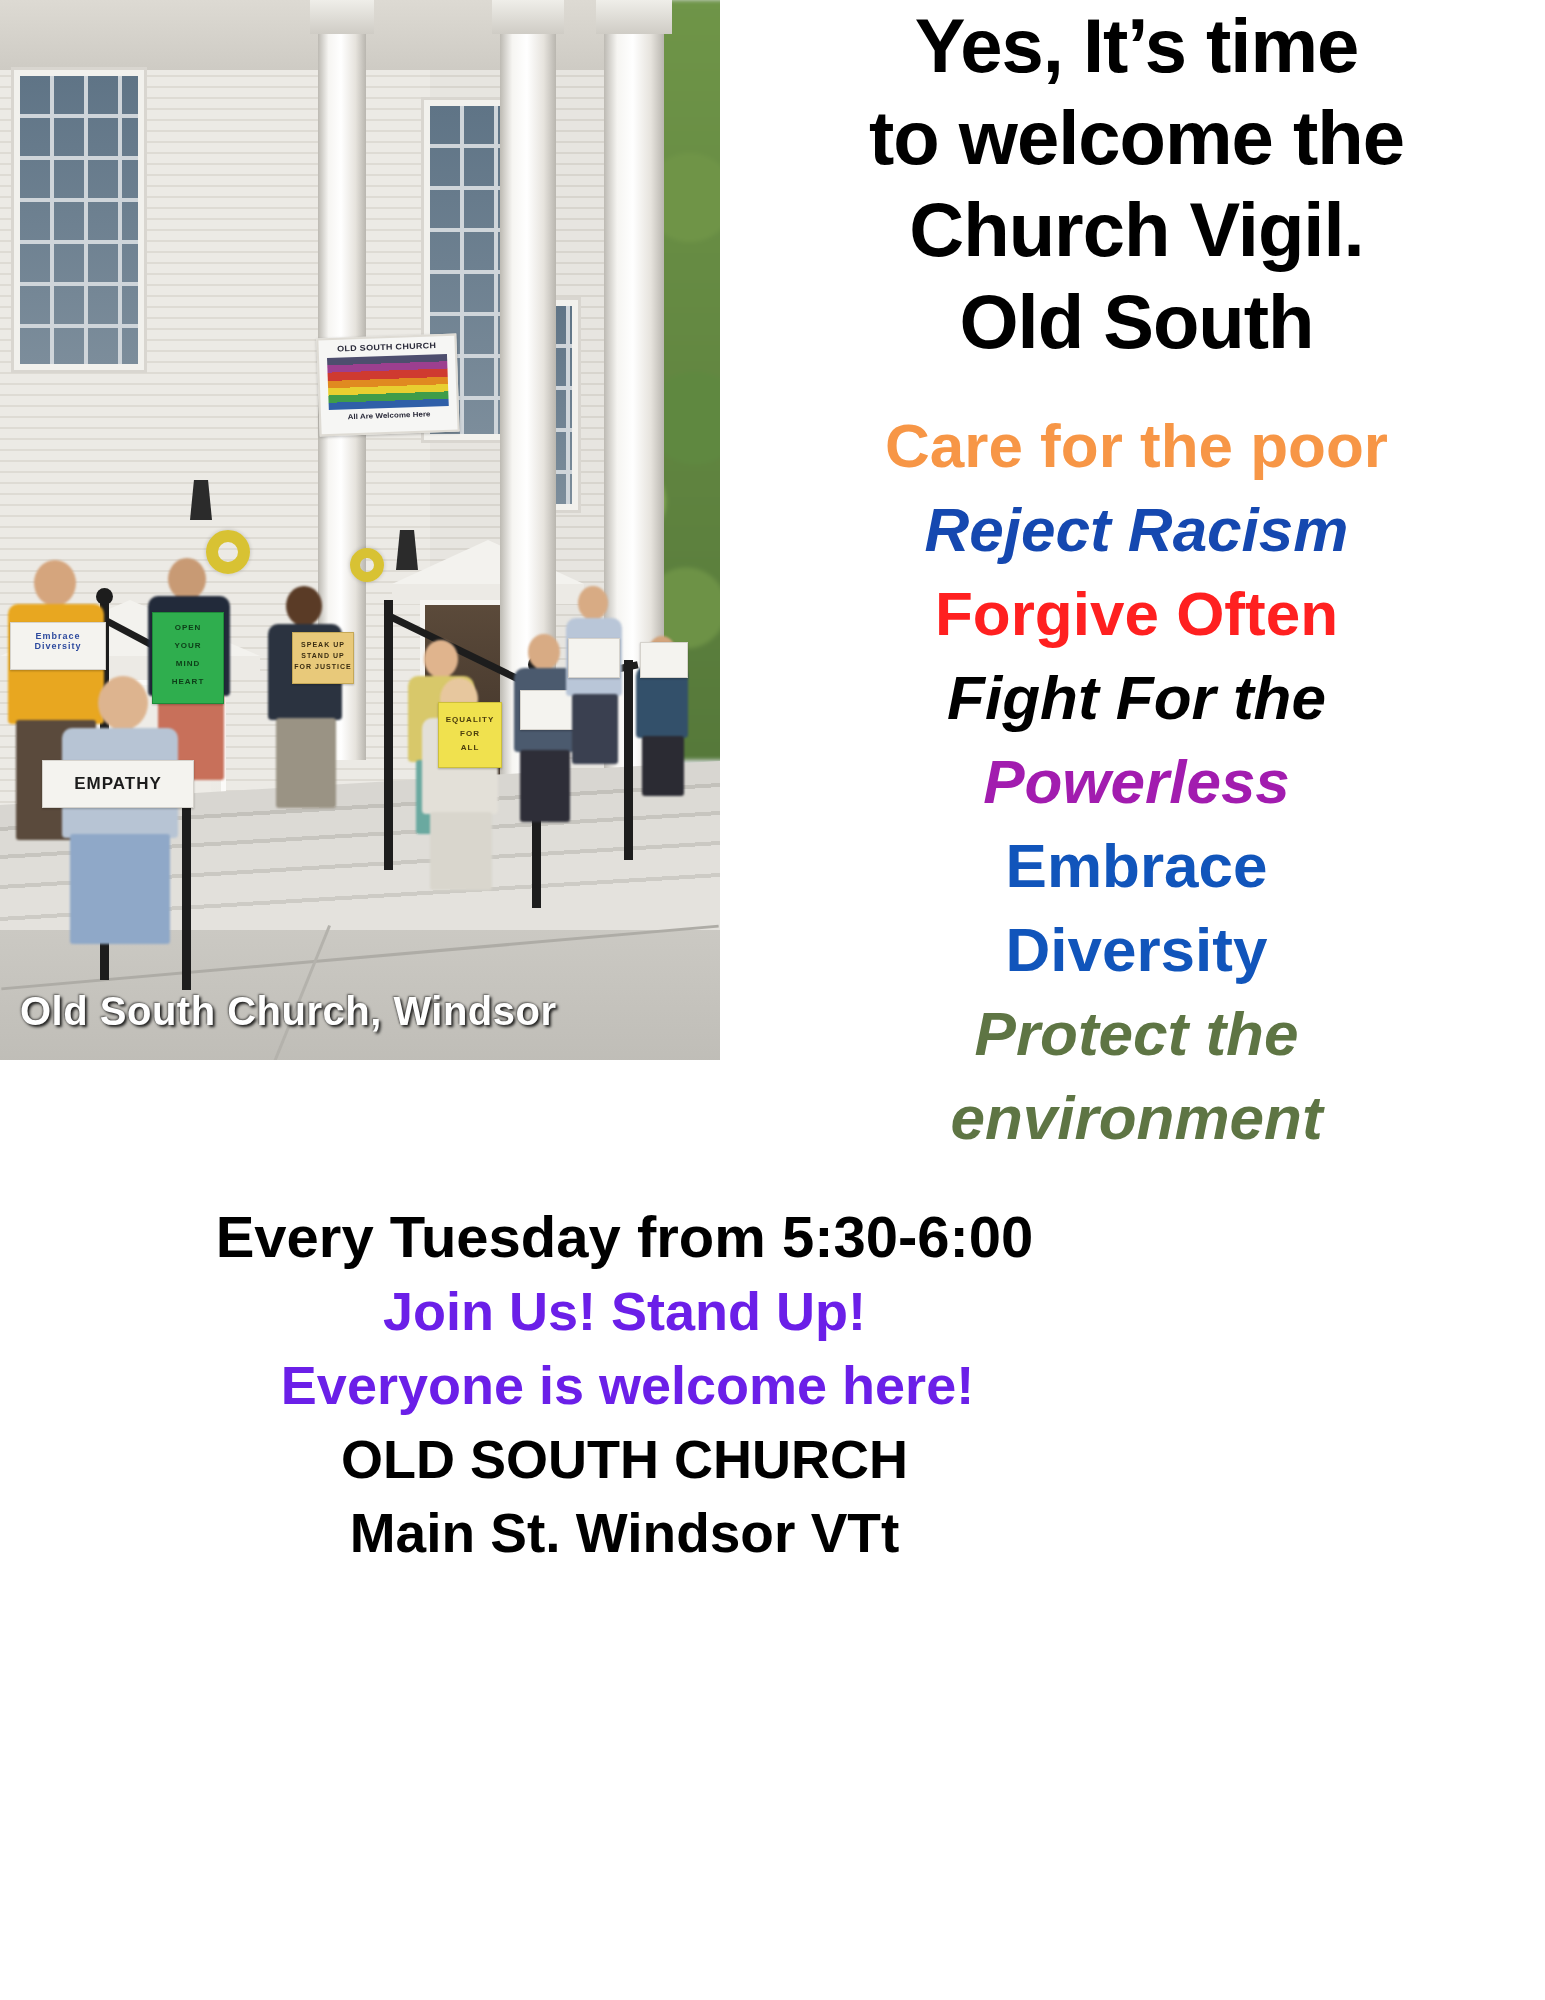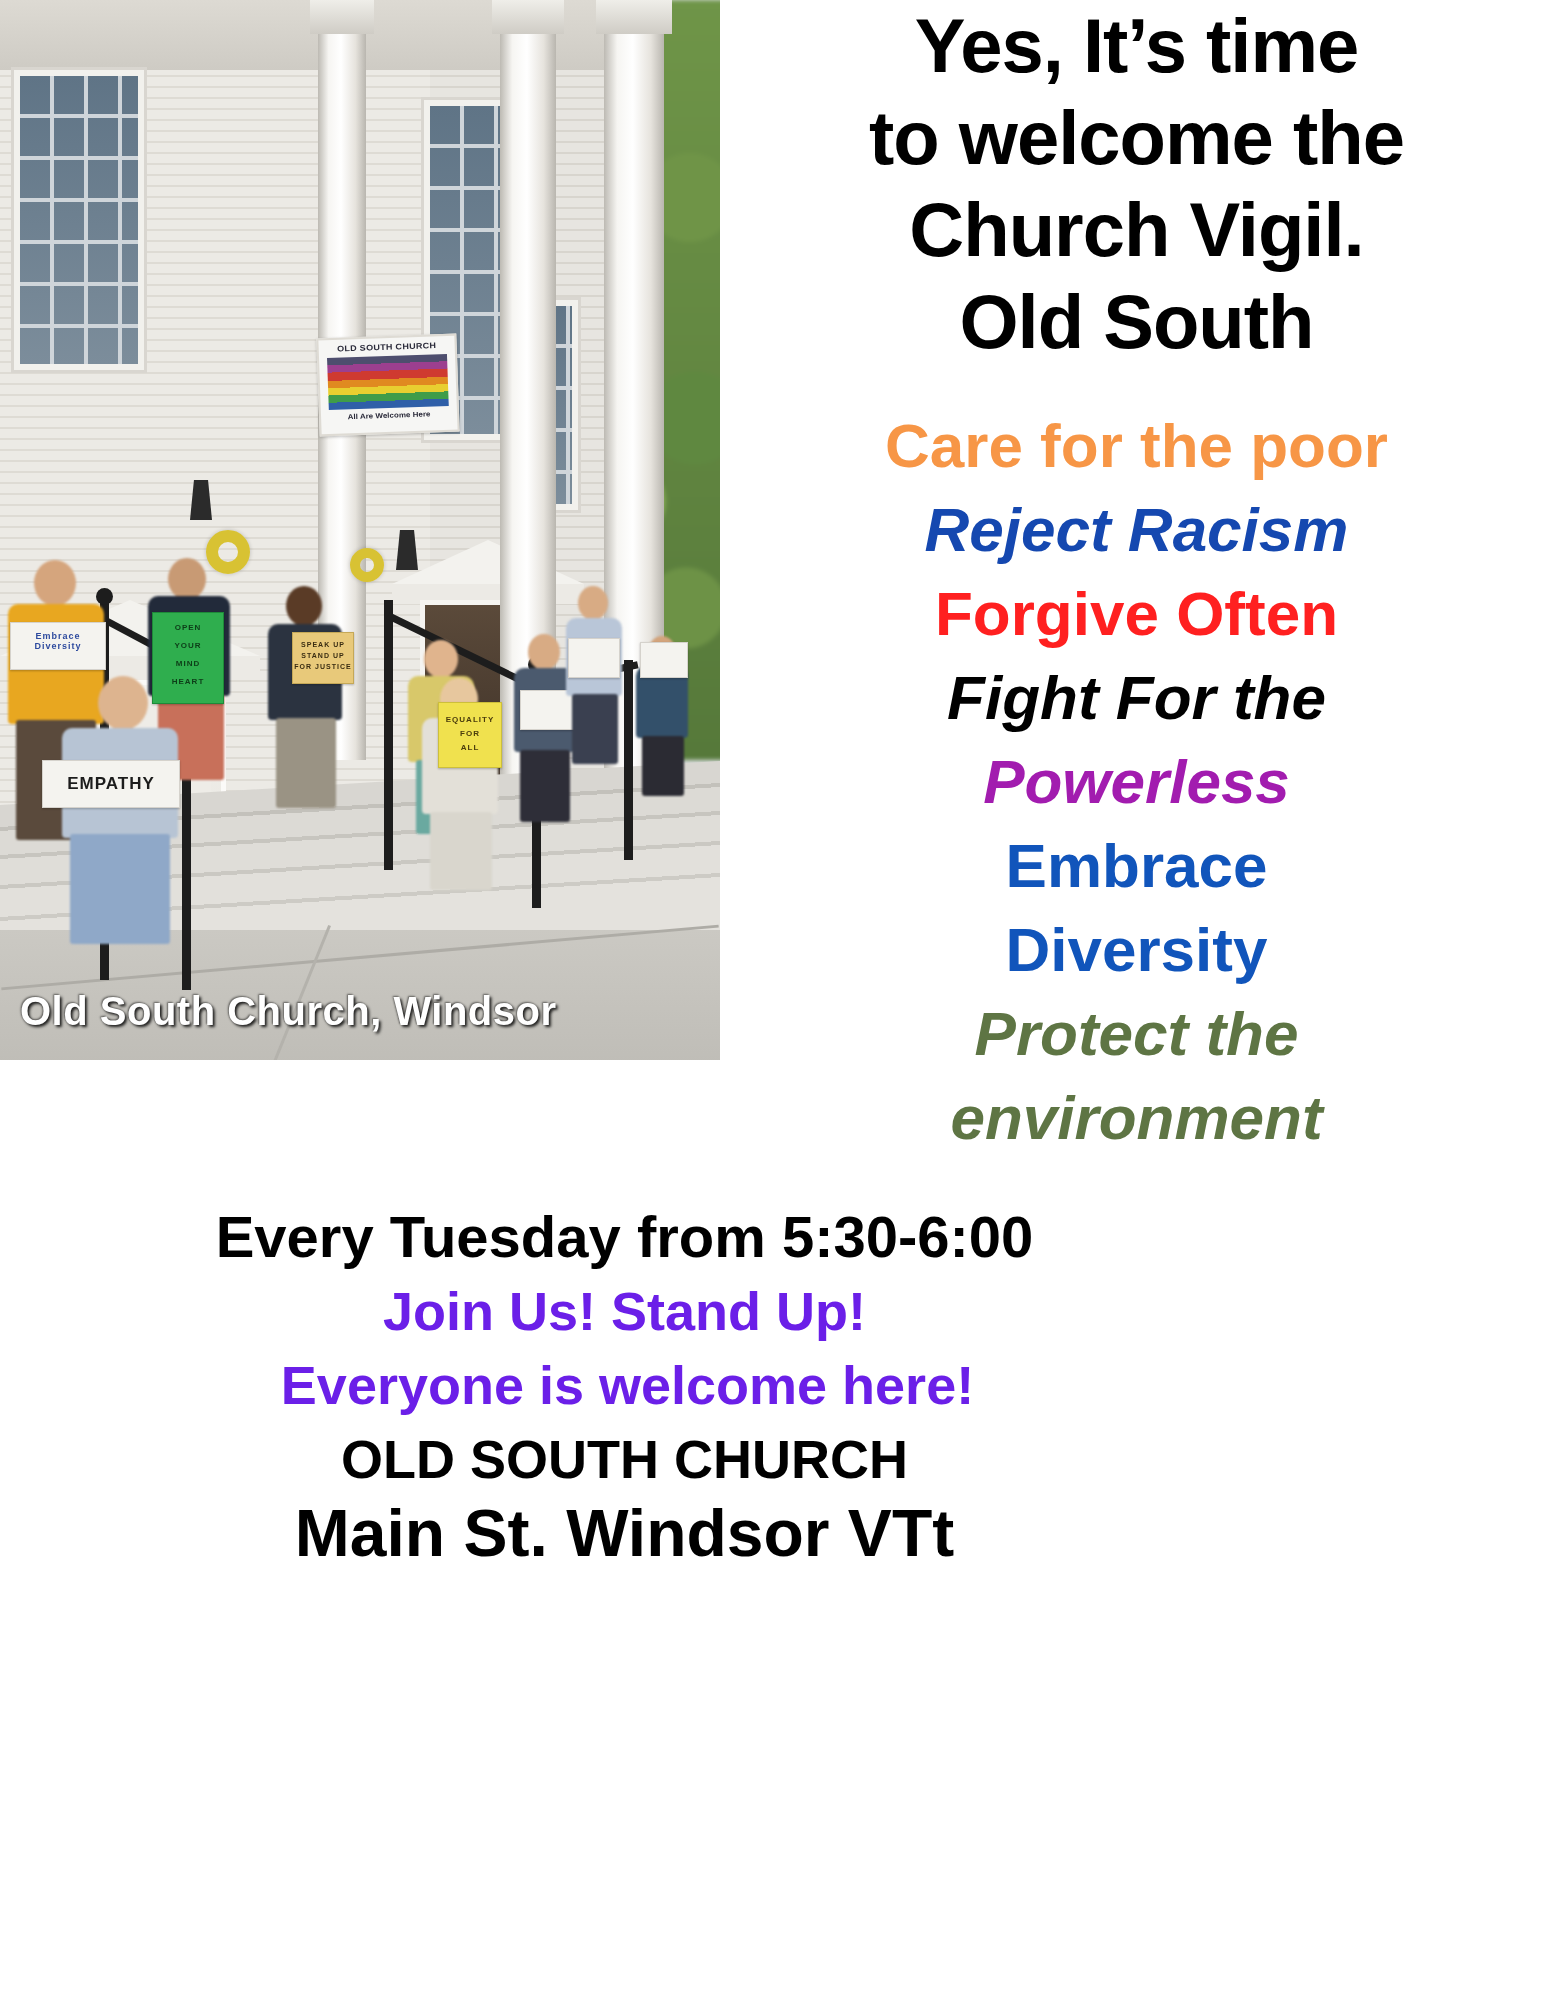--- a/index.html
+++ b/index.html
@@ -202,21 +202,21 @@
 
   
   .footer {
     position:absolute; left:0; top:1200px; width:1249px; text-align:center;
   }
   .f-line { font-weight:bold; color:#000; }
   .f1 { font-size:58px; line-height:74px; }
   .f2 { font-size:54px; line-height:74px; }
   .f3 { font-size:54px; line-height:74px;padding-left:6px; }
   .f4 { font-size:54px; line-height:74px; }
-  .f5 { font-size:66px; line-height:74px; }
+  .f5 { font-size:55px; line-height:74px; }
 </style>
 </head>
 <body>
 
 <div class="flyer">
 
   <div class="top-row">
 
     <div class="photo">
       <div class="ph-sky"></div>
@@ -306,21 +306,21 @@
       </div>
       <div class="sign" style="left:292px;top:632px;width:62px;height:52px;background:#e8c97a;border-color:#c5a857;">
         <div class="sign-txt" style="font-size:7px;color:#3a2d12;margin-top:6px;line-height:11px;">SPEAK UP<br>STAND UP<br>FOR JUSTICE</div>
       </div>
 
       <div class="pers">
         <div class="head" style="left:98px;top:676px;width:50px;height:54px;background:#ddb48f;"></div>
         <div class="body" style="left:62px;top:728px;width:116px;height:110px;background:#b7c4d4;"></div>
         <div class="legs" style="left:70px;top:834px;width:100px;height:110px;background:#8fa8c8;"></div>
       </div>
-      <div class="sign" style="left:42px;top:760px;width:138px;height:48px;">
+      <div class="sign" style="left:42px;top:760px;width:152px;height:48px;">
         <div class="sign-txt" style="font-size:17px;margin-top:13px;">EMPATHY</div>
       </div>
 
       <div class="pers">
         <div class="head" style="left:424px;top:640px;width:34px;height:38px;background:#e0b48d;"></div>
         <div class="body" style="left:408px;top:676px;width:66px;height:86px;background:#d8c86a;"></div>
         <div class="legs" style="left:416px;top:760px;width:52px;height:74px;background:#6aa9a0;"></div>
       </div>
       <div class="pers">
         <div class="head" style="left:440px;top:678px;width:38px;height:42px;background:#e7c79e;"></div>

